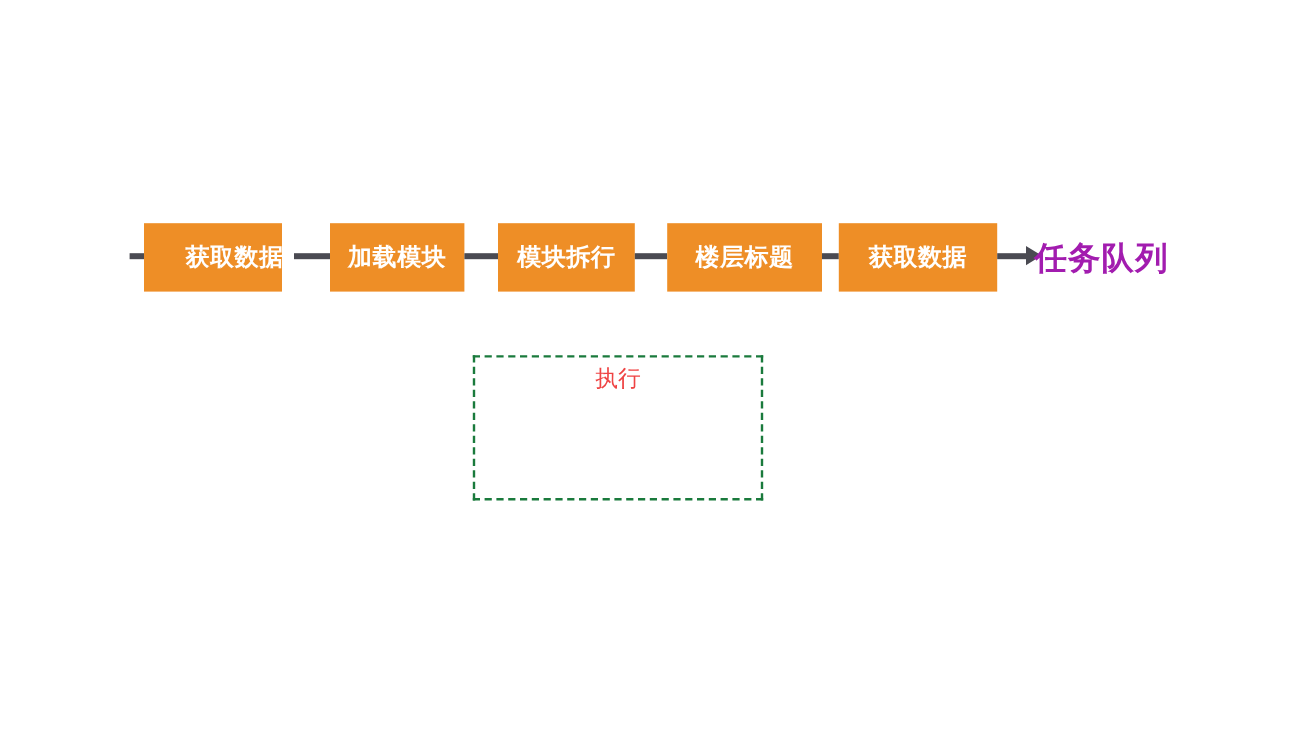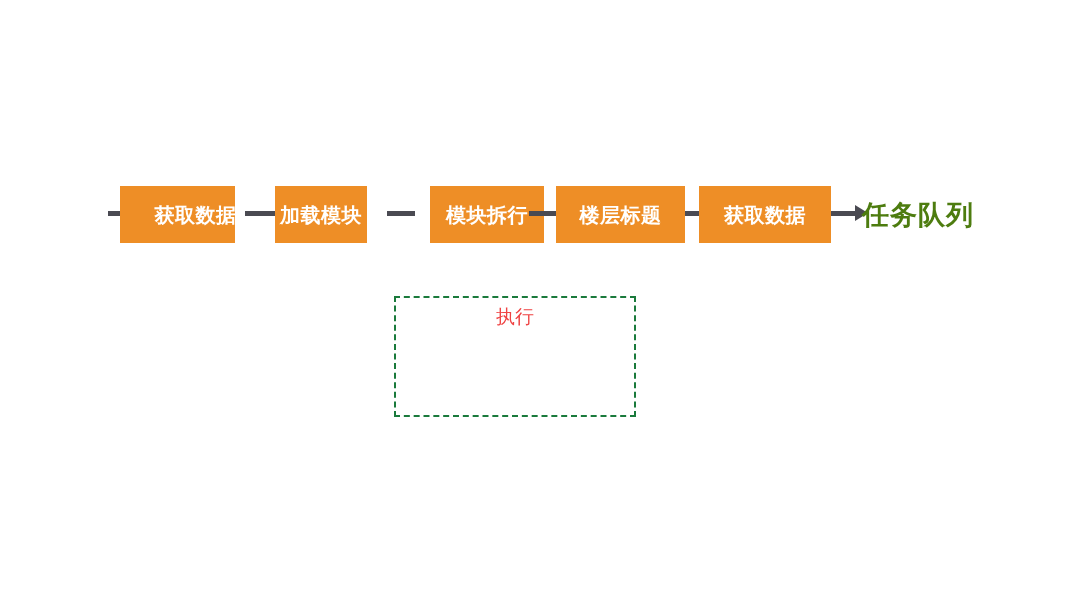--- a/index.html
+++ b/index.html
@@ -73,21 +73,21 @@
     border-bottom: 8.5px solid transparent;
     border-left: 13px solid #4a4a52;
   }
 
   .terminal-label {
     position: absolute;
     top: 0;
     height: 57px;
     display: flex;
     align-items: center;
-    color: #4d7c0f;
+    color: #a21caf;
     font-size: 27px;
     font-weight: bold;
     letter-spacing: 1px;
     white-space: nowrap;
   }
 
   
   .exec-region {
     position: absolute;
     left: 394px;
@@ -119,27 +119,27 @@
   <div class="pipeline-row">
 
     <div class="connector" style="left:108px; width:22px;"></div>
 
     <div class="stage-box" style="left:120px; width:115px;padding-left:36px;">
       <span class="stage-label">获取数据</span>
     </div>
 
     <div class="connector" style="left:245px; width:30px;"></div>
 
-    <div class="stage-box" style="left:275px; width:92px;">
+    <div class="stage-box" style="left:275px; width:112px;">
       <span class="stage-label">加载模块</span>
     </div>
 
     <div class="connector" style="left:387px; width:28px;"></div>
 
-    <div class="stage-box" style="left:430px; width:114px;">
+    <div class="stage-box" style="left:415px; width:114px;">
       <span class="stage-label">模块拆行</span>
     </div>
 
     <div class="connector" style="left:529px; width:27px;"></div>
 
     <div class="stage-box" style="left:556px; width:129px;">
       <span class="stage-label">楼层标题</span>
     </div>
 
     <div class="connector" style="left:685px; width:14px;"></div>

